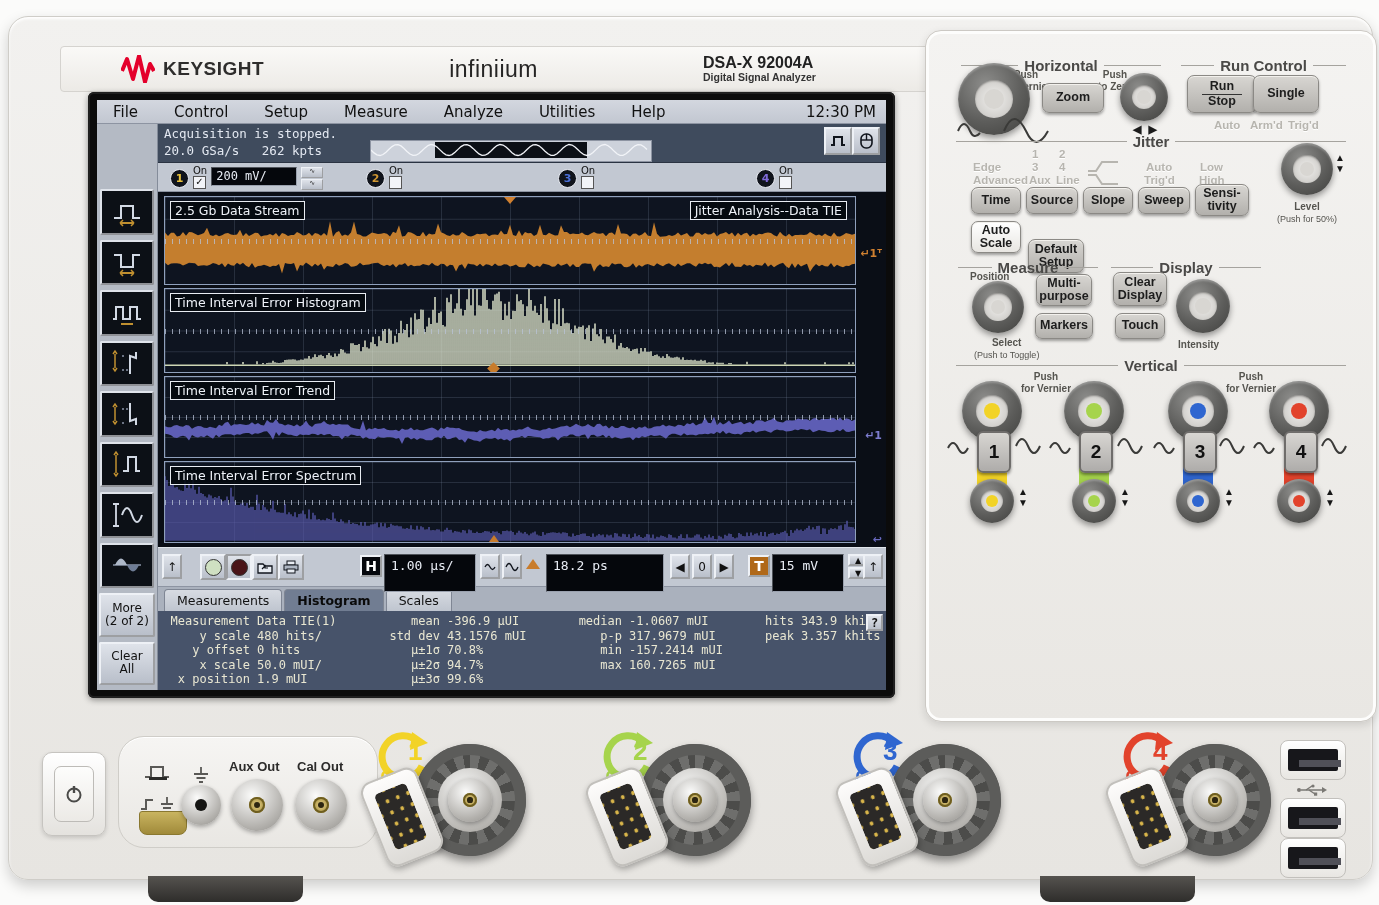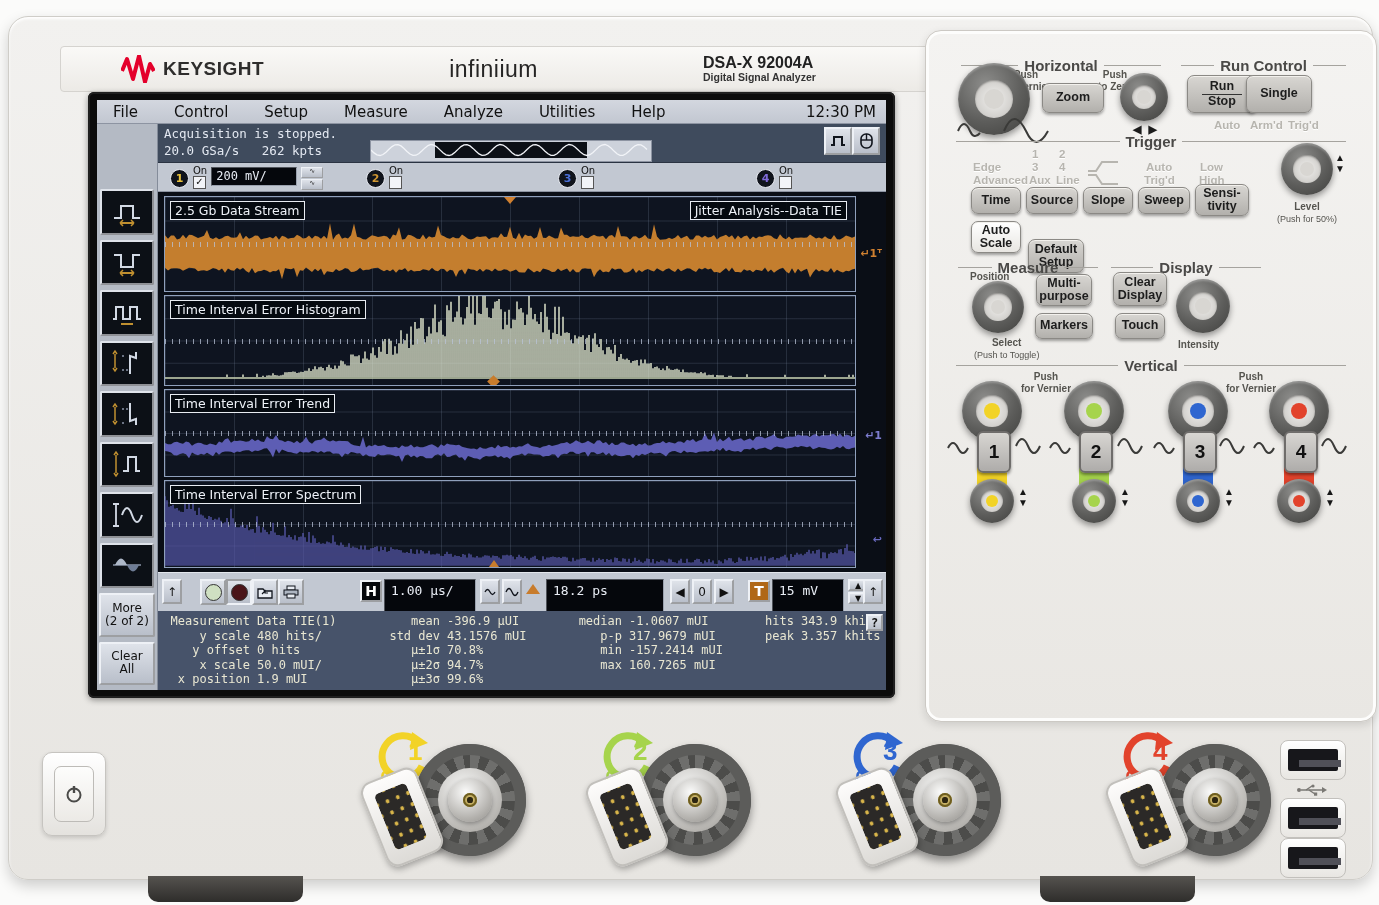--- a/index.html
+++ b/index.html
@@ -359,20 +359,25 @@
           <div class="tbtn" style="left:556px;width:20px;height:25px;">▶</div>
           <div class="badge" style="left:590px;background:#b06818;color:#fff;">T</div>
           <div class="tfield" style="left:614px;width:72px;">15 mV</div>
           <div style="position:absolute;left:690px;top:6px;display:flex;flex-direction:column;gap:1px;">
             <div class="tbtn" style="position:static;width:20px;height:12px;font-size:8px;">▲</div>
             <div class="tbtn" style="position:static;width:20px;height:12px;font-size:8px;">▼</div>
           </div>
           <div class="tbtn" style="right:3px;width:20px;height:25px;">↑</div>
         </div>
 
+        <div class="tabsrow">
+          <div class="tab">Measurements</div>
+          <div class="tab active">Histogram</div>
+          <div class="tab">Scales</div>
+        </div>
 
         <div class="readout">
           <div class="rgrid">
             <span class="rlab">Measurement</span>
                 <span class="rval">Data TIE(1)</span>
                 <span class="rlab">mean</span>
                 <span class="rval">-396.9 µUI</span>
                 <span class="rlab">median</span>
                 <span class="rval">-1.0607 mUI</span>
                 <span class="rlab">hits</span>
@@ -443,29 +448,29 @@
       </svg>
     <div class="arrpair" style="left:207px;top:92px;">◀ ▶</div>
 
     <div class="hdr" style="left:255px;top:26px;width:165px;">
         <span>Run Control</span>
       </div>
     <div class="pbtn" style="left:261px;top:44px;width:70px;height:38px;">
         <span>Run</span>
         <span style="border-top:1px solid #333;padding:0 6px;">Stop</span>
       </div>
-    <div class="pbtn" style="left:320px;top:44px;width:66px;height:38px;">
+    <div class="pbtn" style="left:327px;top:44px;width:66px;height:38px;">
         <span>Single</span>
       </div>
     <div class="flabel" style="left:288px;top:88px;">Auto</div>
     <div class="flabel" style="left:324px;top:88px;">Arm'd</div>
     <div class="flabel" style="left:362px;top:88px;">Trig'd</div>
 
     <div class="hdr" style="left:30px;top:102px;width:390px;">
-        <span>Trigger</span>
+        <span>Jitter</span>
       </div>
     <div class="flabel" style="left:106px;top:117px;">1</div>
     <div class="flabel" style="left:133px;top:117px;">2</div>
     <div class="flabel" style="left:47px;top:130px;">Edge</div>
     <div class="flabel" style="left:106px;top:130px;">3</div>
     <div class="flabel" style="left:133px;top:130px;">4</div>
     <svg style="position:absolute;left:160px;top:128px;" width="34" height="14">
         <path d="M2,12 h8 l6,-9 h16" fill="none" stroke="#b7b5af" stroke-width="2"></path>
       </svg>
     <div class="flabel" style="left:220px;top:130px;">Auto</div>
@@ -631,20 +636,45 @@
 
   <div class="powerbtn">
     <div class="inner">
         <svg width="20" height="20" viewBox="0 0 20 20">
           <circle cx="10" cy="11" r="6.5" fill="none" stroke="#4a4a48" stroke-width="2"></circle>
           <line x1="10" y1="2" x2="10" y2="9" stroke="#4a4a48" stroke-width="2.4"></line>
         </svg>
       </div>
   </div>
 
+  <div class="connpanel">
+    <svg style="position:absolute;left:24px;top:26px;" width="30" height="18">
+        <path d="M2,14 h6 v-10 h12 v10 h6" fill="none" stroke="#5a5956" stroke-width="2"></path>
+        <rect x="6" y="14" width="18" height="3" fill="#2a2a28"></rect>
+      </svg>
+    <svg style="position:absolute;left:18px;top:56px;" width="44" height="20">
+        <path d="M4,16 h5 v-9 h7" fill="none" stroke="#5a5956" stroke-width="2"></path>
+        <path d="M30,4 v7 M24,11 h12 M26,15 h8 M28,19 h4" stroke="#5a5956" stroke-width="1.8"></path>
+      </svg>
+    <div style="position:absolute;left:20px;top:74px;width:46px;height:22px;background:linear-gradient(#c9b460,#a08a3a);border:1px solid #8a7830;border-radius:3px 3px 8px 8px;"></div>
+    <svg style="position:absolute;left:72px;top:28px;" width="20" height="18">
+        <path d="M10,2 v7 M3,9 h14 M5.5,13 h9 M8,17 h4" stroke="#5a5956" stroke-width="1.8"></path>
+      </svg>
+    <div class="bnc" style="left:62px;top:48px;width:40px;height:40px;">
+        <div style="position:absolute;inset:34%;border-radius:50%;background:#141412;"></div>
+      </div>
+    <div class="conlbl" style="left:110px;top:22px;">Aux Out</div>
+    <div class="bnc" style="left:112px;top:42px;width:52px;height:52px;">
+        <div class="pin"></div>
+      </div>
+    <div class="conlbl" style="left:178px;top:22px;">Cal Out</div>
+    <div class="bnc" style="left:176px;top:42px;width:52px;height:52px;">
+        <div class="pin"></div>
+      </div>
+  </div>
 
   <svg style="position:absolute;left:372px;top:730px;" width="58" height="60">
       <path d="M46,12 A21,21 0 1 0 50,36" fill="none" stroke="#f2d327" stroke-width="7"></path>
       <polygon points="40,2 56,13 38,20" fill="#f2d327"></polygon>
       <rect x="8" y="48" width="11" height="9" rx="2" fill="#f2d327"></rect>
       <path d="M10.5,48 v-3 a3,3 0 0 1 6,0 v3" fill="none" stroke="#f2d327" stroke-width="2.5"></path>
     </svg>
   <div class="chnum" style="left:408px;top:736px;color:#f2d327;"><span>1</span></div>
   <div class="bigknob" style="left:414px;top:744px;">
       <div class="face"></div>

